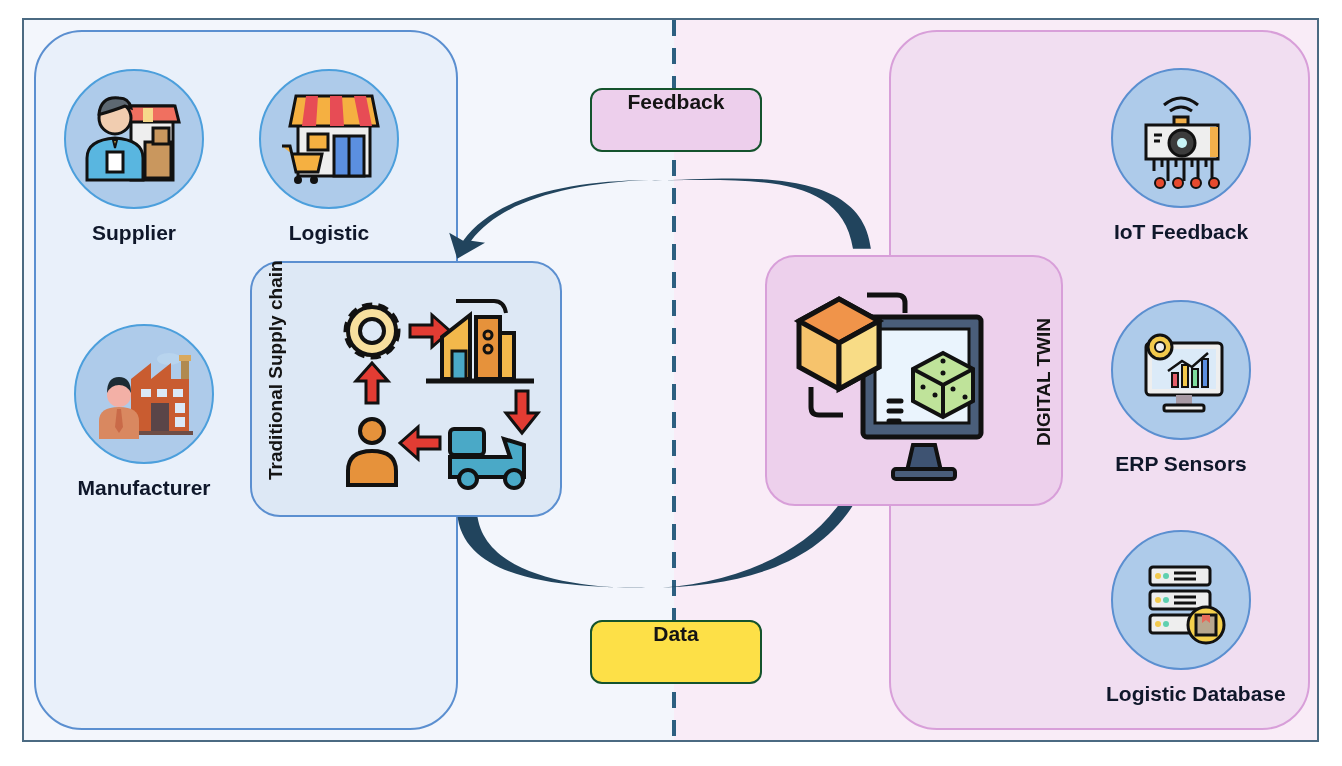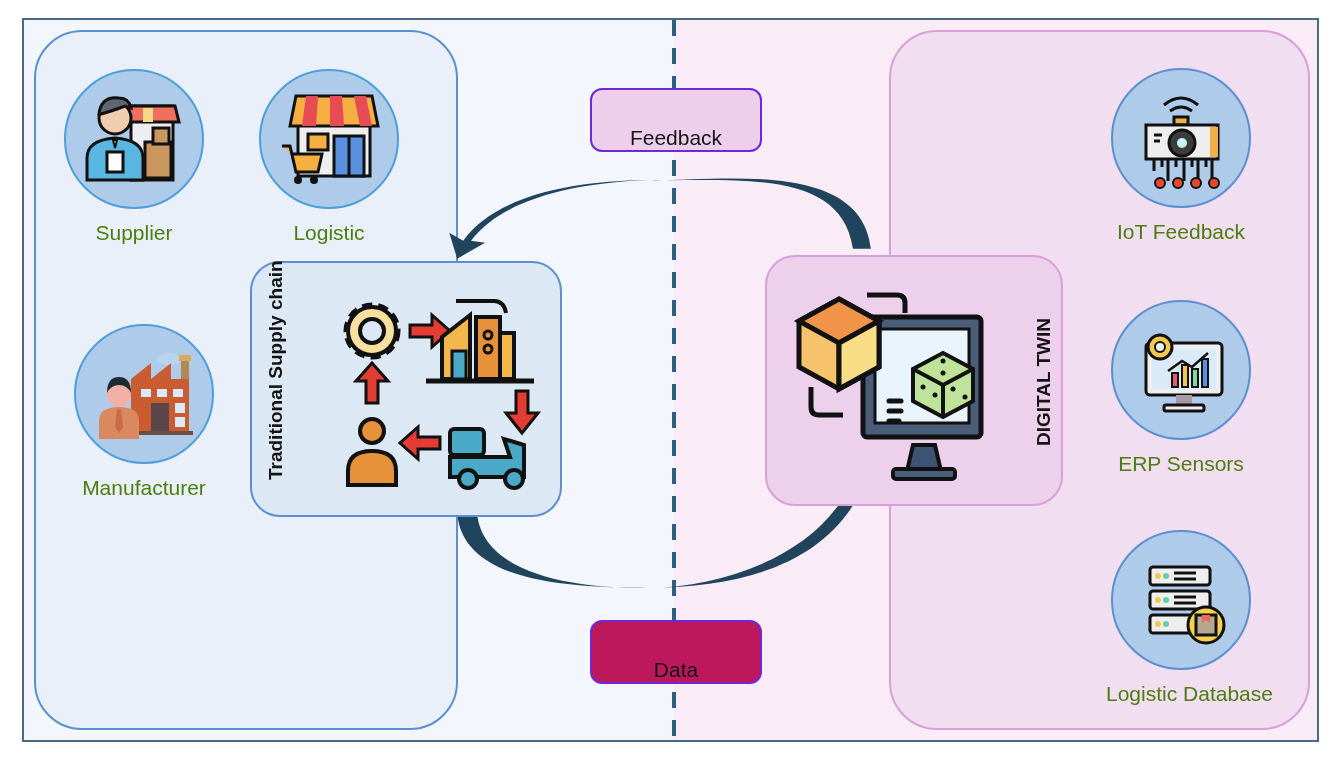--- a/index.html
+++ b/index.html
@@ -5,28 +5,28 @@
   html,body{margin:0;padding:0;background:#ffffff;}
   body{width:1342px;height:766px;position:relative;overflow:hidden;font-family:"Liberation Sans",sans-serif;}
   .frame{position:absolute;left:22px;top:18px;width:1297px;height:724px;border:2px solid #4b6a82;box-sizing:border-box;overflow:hidden;}
   .half-left{position:absolute;left:0;top:0;width:650px;height:100%;background:#f3f6fc;}
   .half-right{position:absolute;left:650px;top:0;right:0;height:100%;background:#f9ecf7;}
   .divider{position:absolute;left:648px;top:0;width:4px;height:100%;background:repeating-linear-gradient(to bottom,#2d5f80 0 16px,transparent 16px 28px);}
   .panel-left{position:absolute;left:10px;top:10px;width:424px;height:700px;border:2px solid #5b8fd0;border-radius:48px;background:#e9f0fa;box-sizing:border-box;}
   .panel-right{position:absolute;left:865px;top:10px;width:421px;height:700px;border:2px solid #d89fd9;border-radius:48px;background:#f1def1;box-sizing:border-box;}
   .node{position:absolute;width:150px;text-align:center;}
   .circle{width:140px;height:140px;margin:0 auto;border-radius:50%;background:#aecbea;border:2px solid #4c9fdc;box-sizing:border-box;display:flex;align-items:center;justify-content:center;}
-  .node-label{margin-top:12px;font-weight:normal;font-size:21px;color:#4d7c0f;white-space:nowrap;}
+  .node-label{margin-top:12px;font-weight:bold;font-size:21px;color:#0f172a;white-space:nowrap;}
   .box{position:absolute;border-radius:30px;box-sizing:border-box;}
   .tsc{left:226px;top:241px;width:312px;height:256px;background:#dde8f5;border:2px solid #5b8fd0;}
   .dt{left:741px;top:235px;width:298px;height:251px;background:#edd0ec;border:2px solid #d89fd9;}
   .vlabel{position:absolute;font-weight:bold;font-size:19px;color:#141414;transform:rotate(-90deg);transform-origin:center;text-align:center;line-height:22px;white-space:nowrap;}
-  .pill{position:absolute;width:172px;height:64px;border:2px solid #6d28d9;border-radius:12px;box-sizing:border-box;display:flex;align-items:flex-end;justify-content:center;font-weight:normal;font-size:21px;color:#141414;}
+  .pill{position:absolute;width:172px;height:64px;border:2px solid #14532d;border-radius:12px;box-sizing:border-box;display:flex;align-items:flex-start;justify-content:center;font-weight:bold;font-size:21px;color:#141414;}
   .pill-feedback{left:566px;top:68px;background:#edcfec;}
-  .pill-data{left:566px;top:600px;background:#be185d;}
+  .pill-data{left:566px;top:600px;background:#fde047;}
   svg.arrows{position:absolute;left:0;top:0;width:100%;height:100%;pointer-events:none;}
 </style>
 </head>
 <body>
 
 <div class="frame">
   <div class="half-left"></div>
   <div class="half-right"></div>
   <div class="divider"></div>
 

